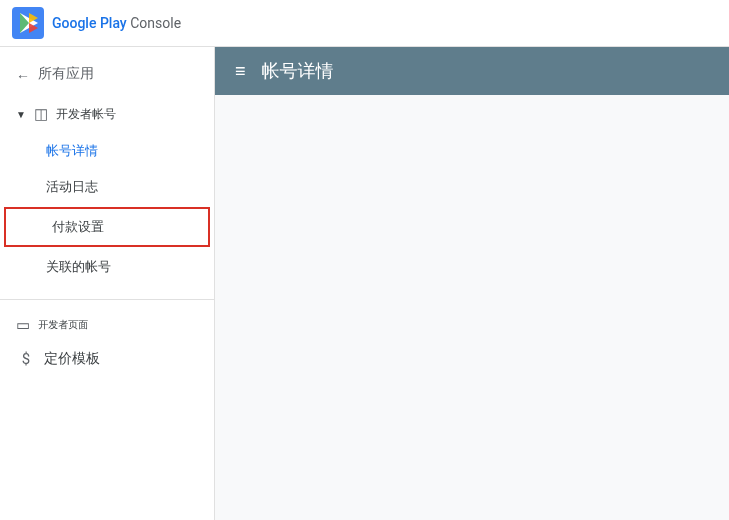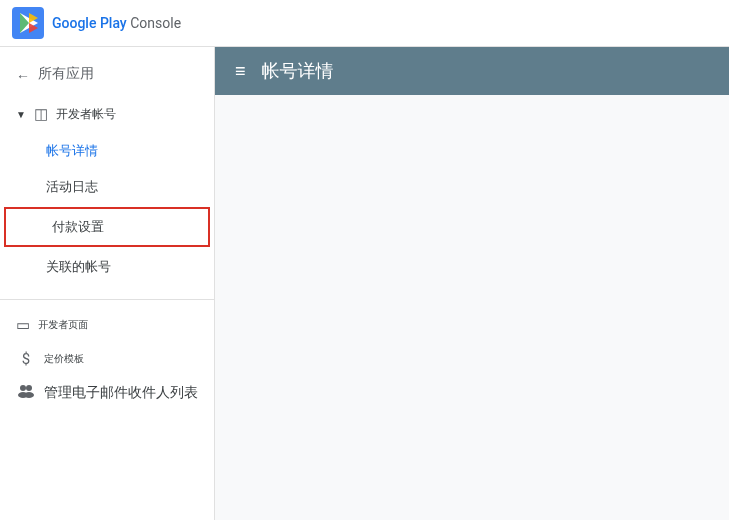--- a/index.html
+++ b/index.html
@@ -211,34 +211,23 @@
 
     <div class="sidebar-divider"></div>
 
     <div class="section-row">
       <span style="color:#5f6368; font-size:15px;">▭</span>
       <span style="font-size:10px;">开发者页面</span>
     </div>
 
     <div class="section-row">
       <span style="color:#5f6368; font-size:15px; width:20px; text-align:center;">$</span>
-      <span style="font-size:10px;">定价模板</span>
-    </div>
-
-    <div class="section-row">
-      <span style="color:#5f6368; font-size:15px; width:20px; text-align:center;">
-        <svg width="18" height="14" viewBox="0 0 18 14" fill="none" xmlns="http://www.w3.org/2000/svg">
-          <circle cx="6" cy="4" r="3" fill="#5f6368"></circle>
-          <circle cx="12" cy="4" r="3" fill="#5f6368"></circle>
-          <ellipse cx="6" cy="11" rx="5" ry="3" fill="#5f6368"></ellipse>
-          <ellipse cx="12" cy="11" rx="5" ry="3" fill="#5f6368"></ellipse>
-        </svg>
-      </span>
-      <span style="font-size:14px;">管理电子邮件收件人列表</span>
-    </div>
+      <span style="font-size:14px;">定价模板</span>
+    </div>
+
 
     <div class="section-row">
       
       
     </div>
 
   </div>
 
   <div class="content-area">
     <div class="content-header">

